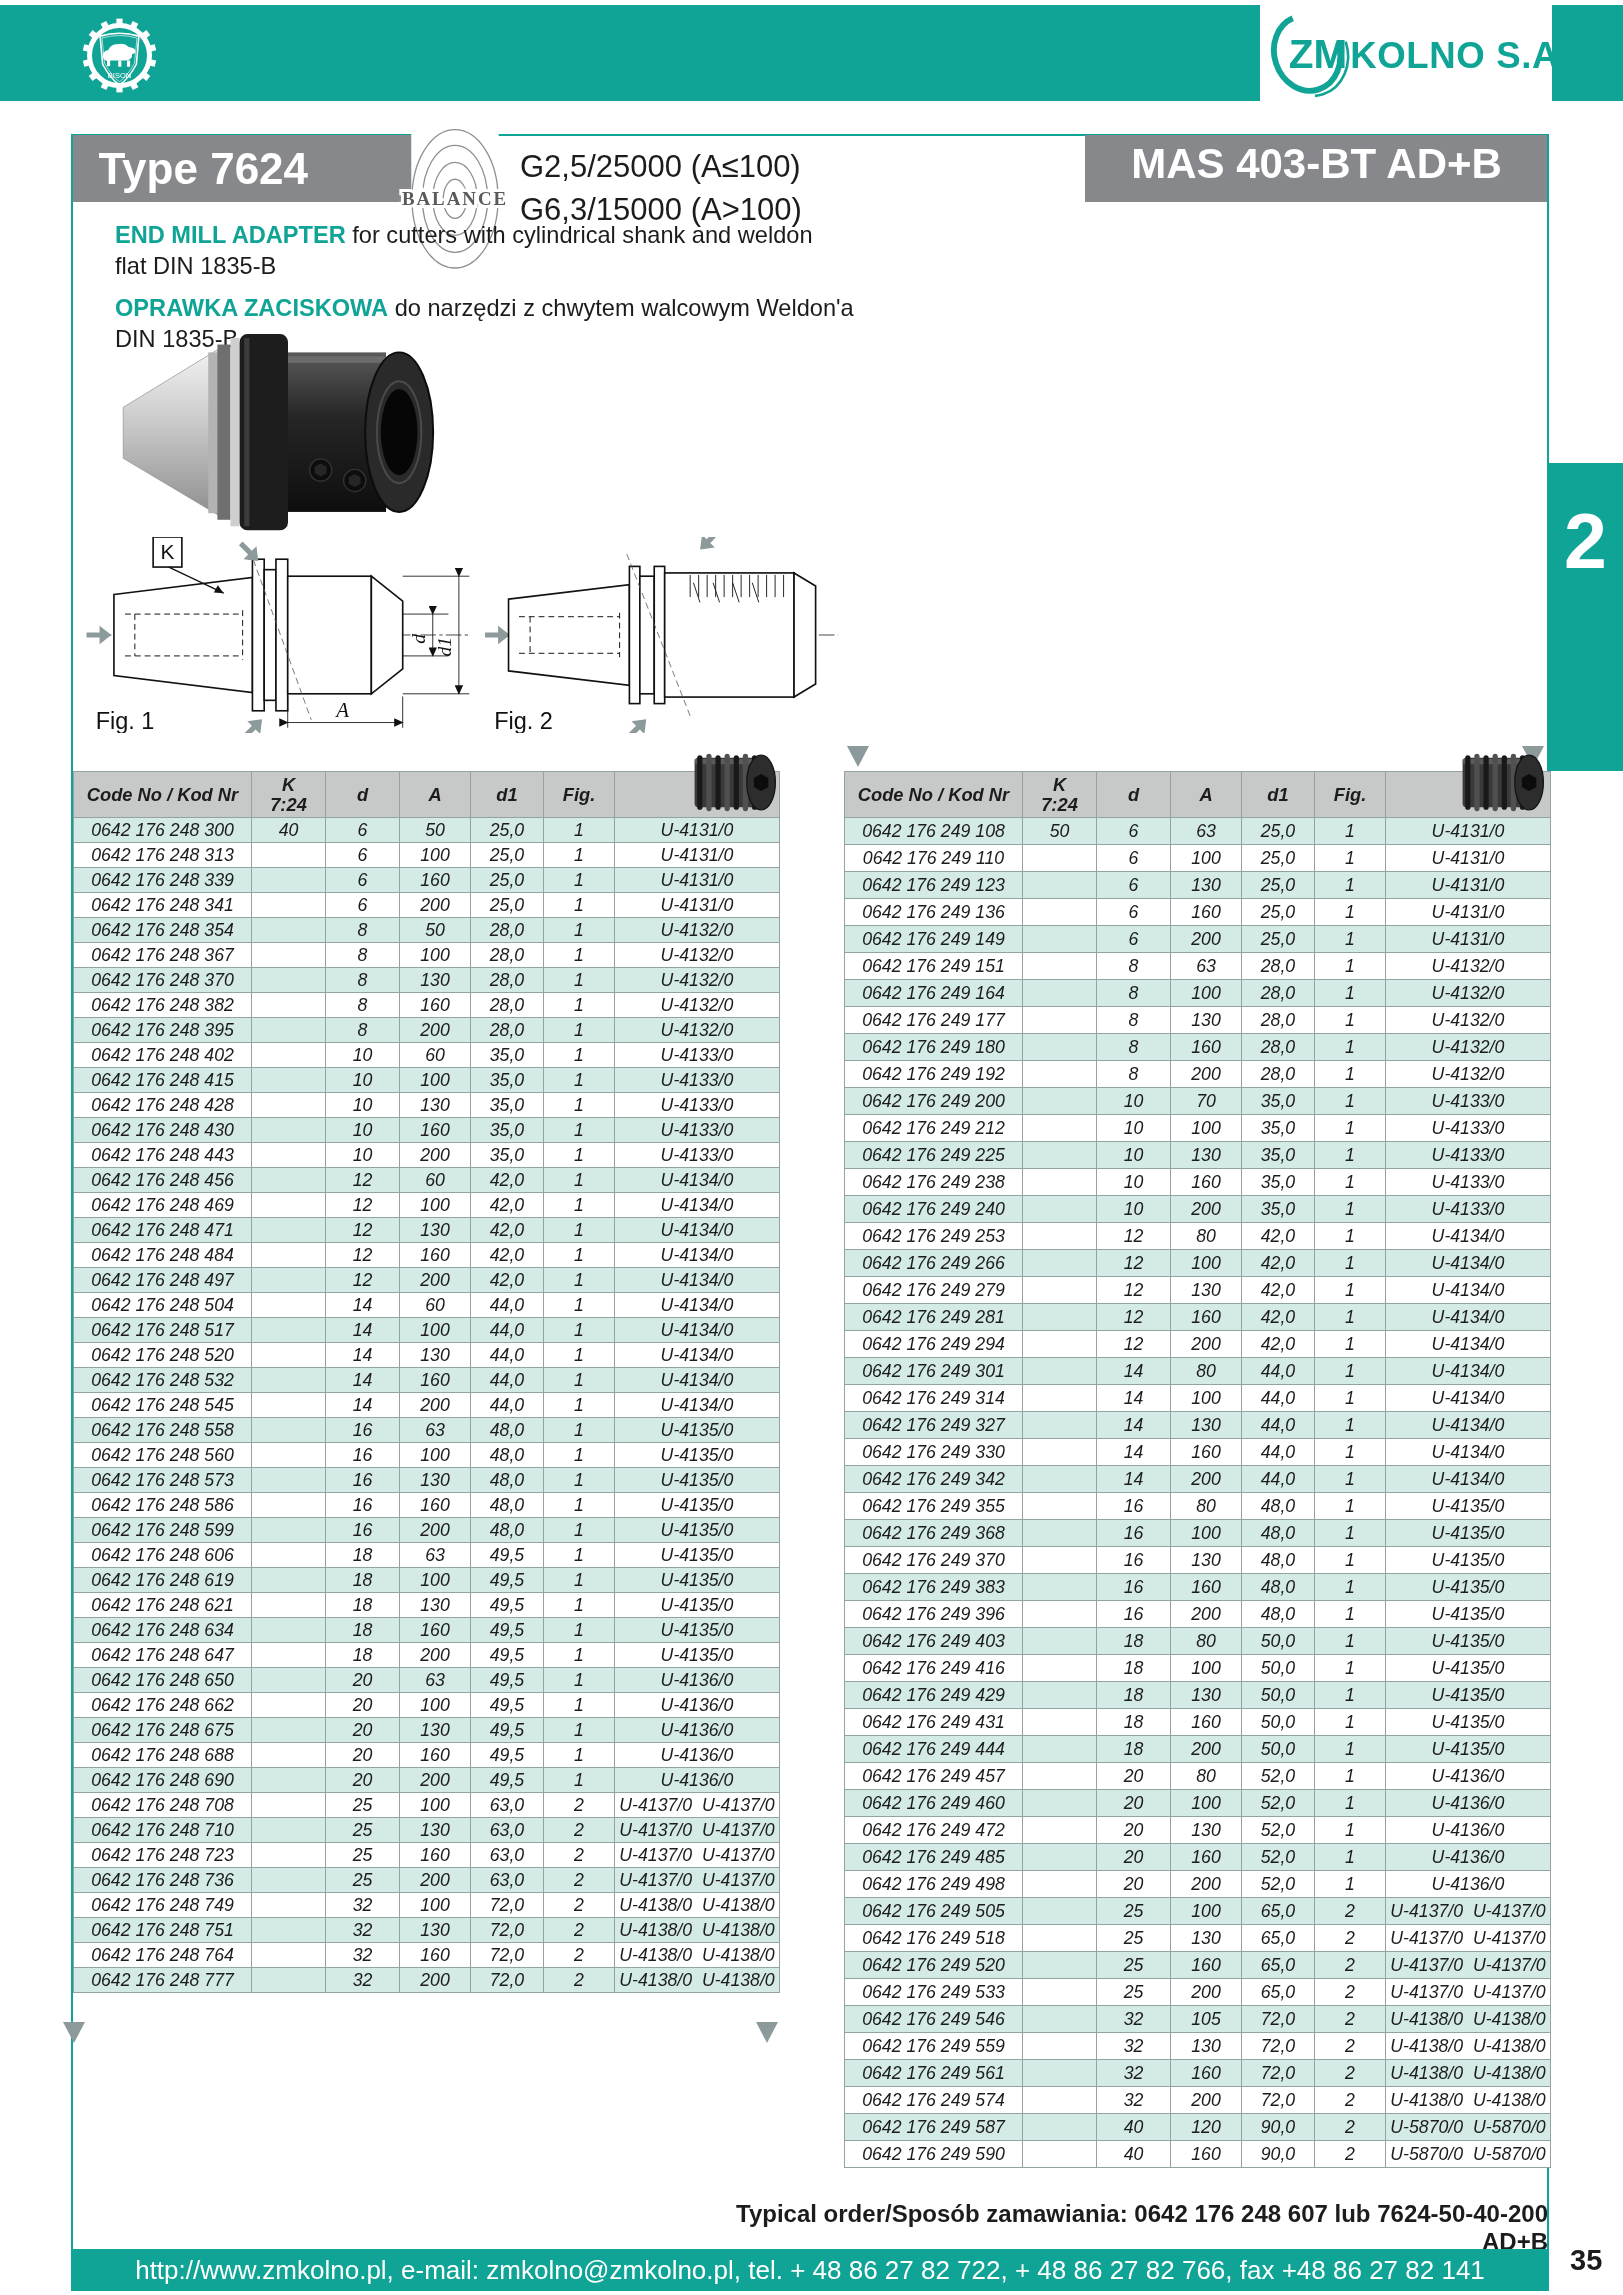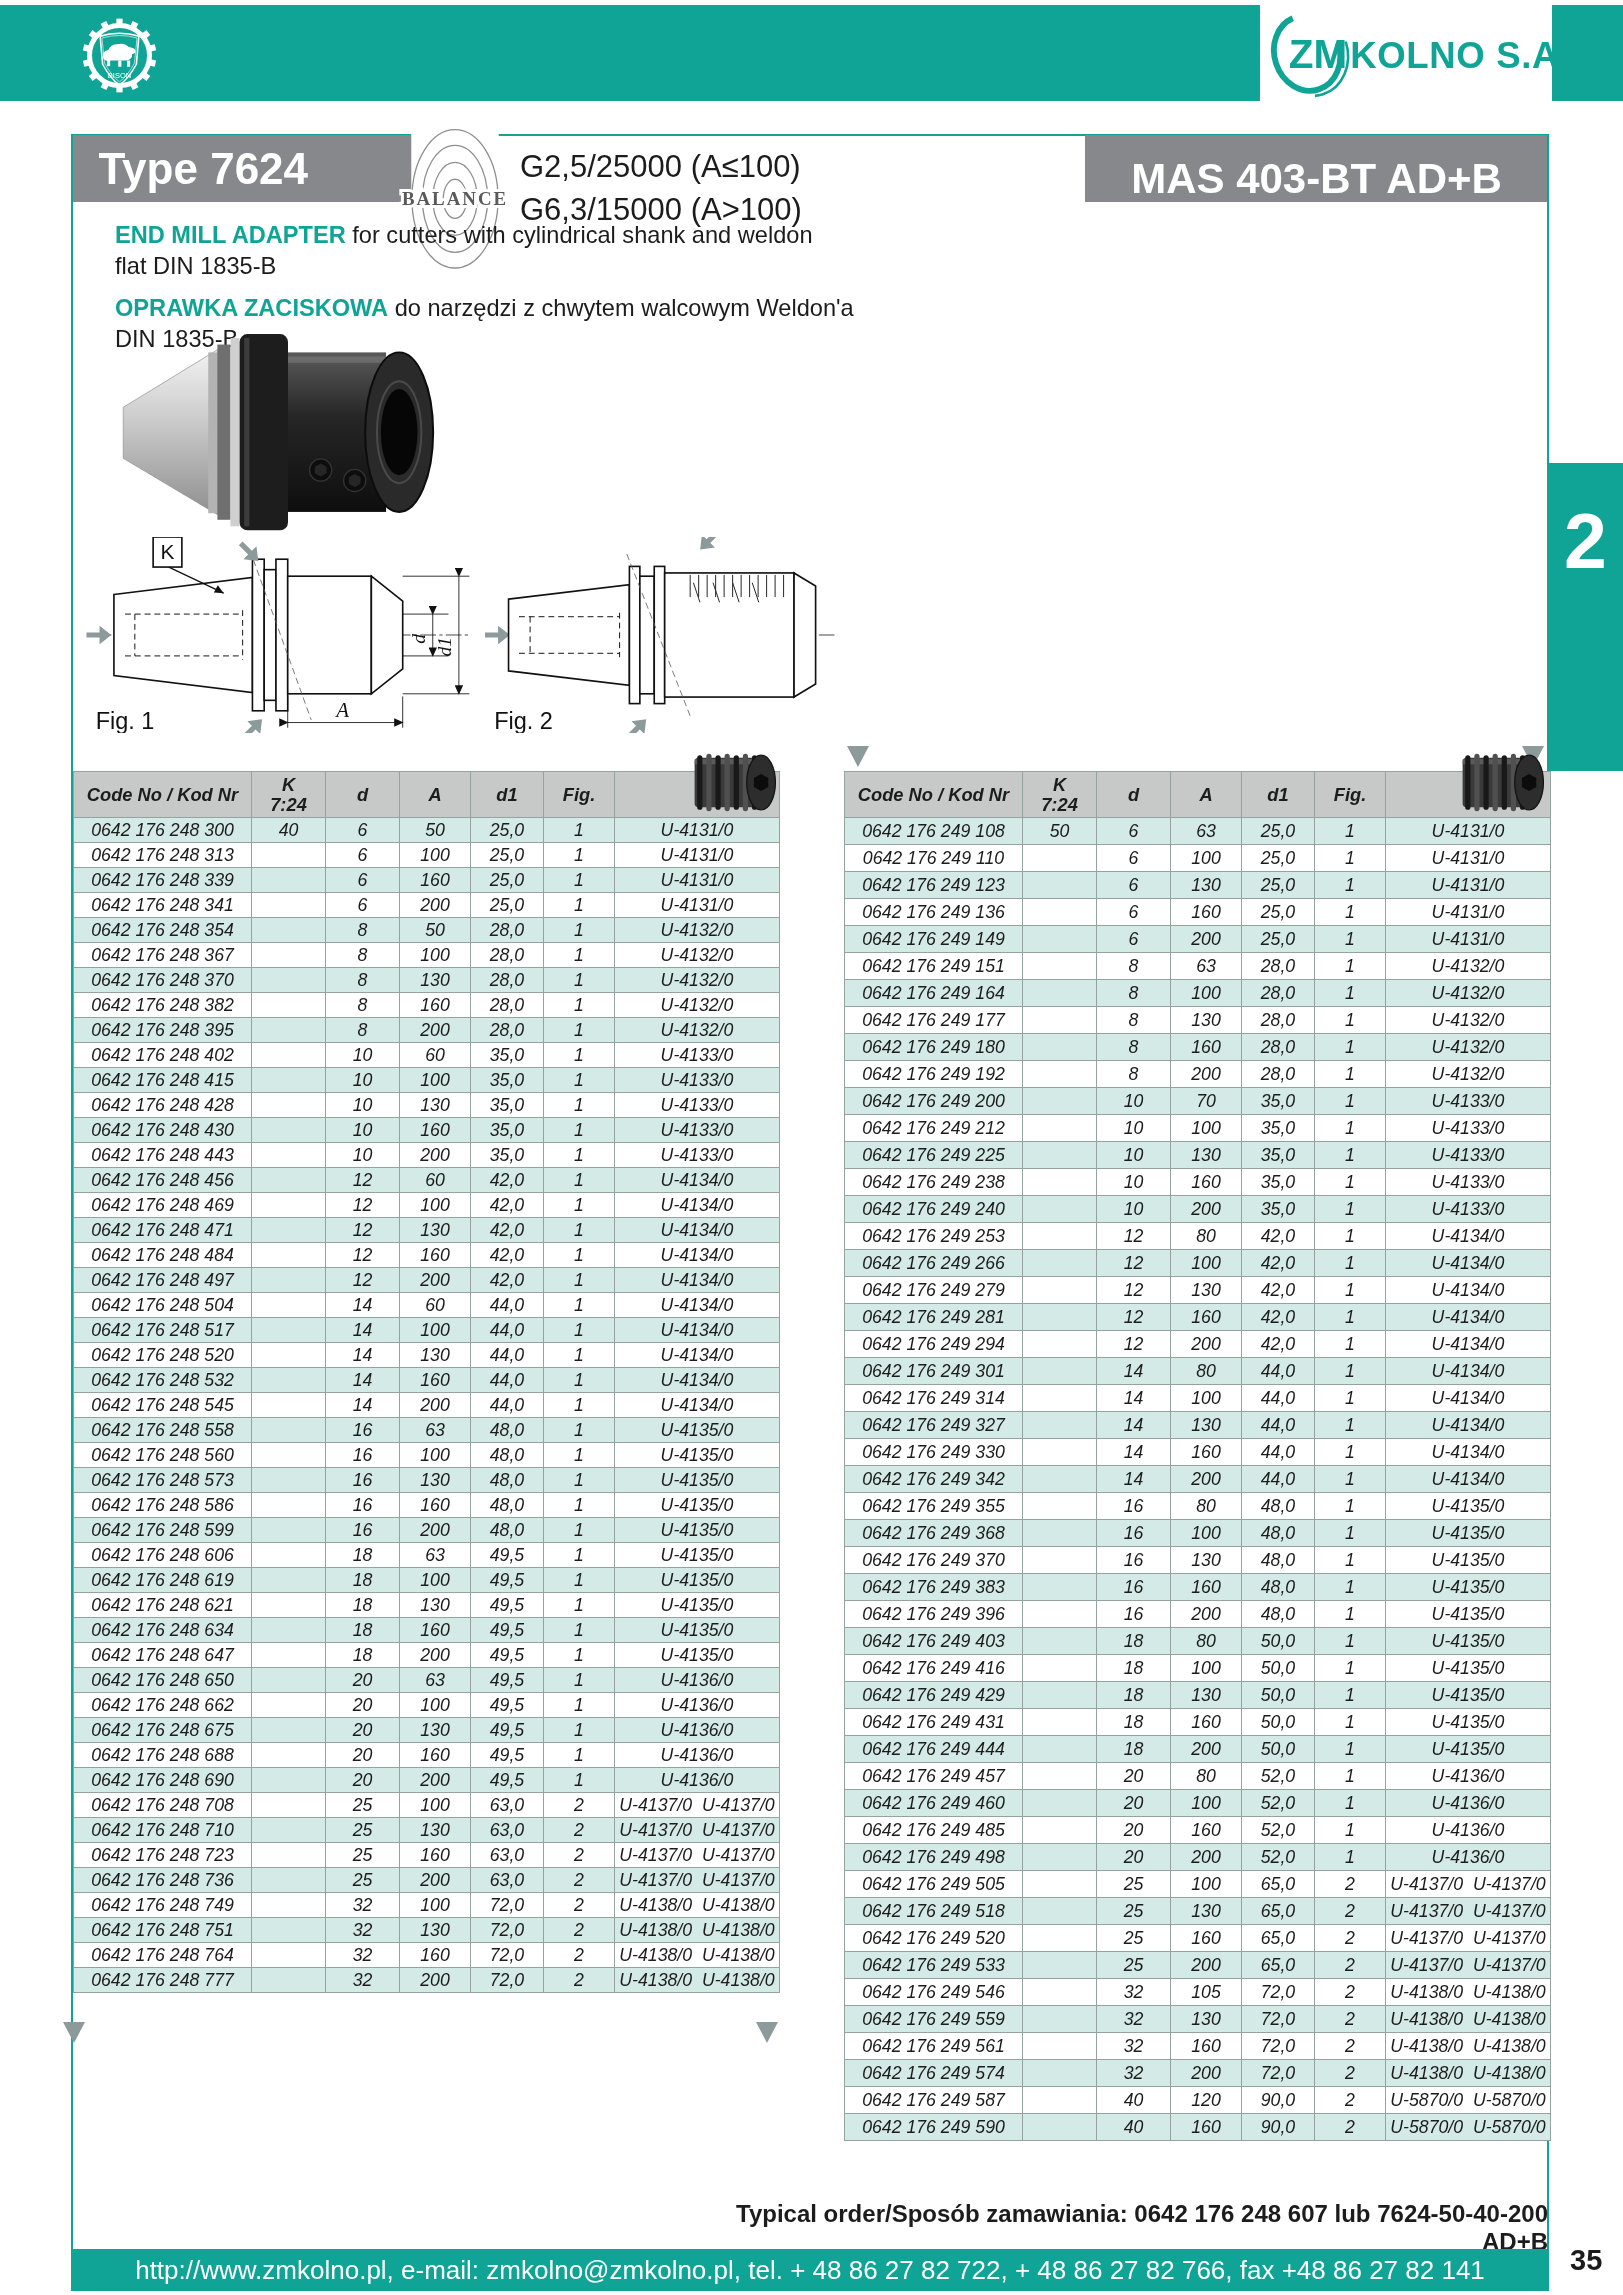--- a/index.html
+++ b/index.html
@@ -9,21 +9,21 @@
 
   
   .band{left:0;top:5.2px;width:1623px;height:96px;background:#0FA496;}
   .logo-box{left:1260px;top:5.2px;width:292px;height:96px;background:#fff;}
 
   
   .top-rule{left:71px;top:134px;width:1478px;height:2px;background:#0FA496;}
   .type-banner{left:71px;top:135px;width:395px;height:67px;background:#87888B;}
   .type-banner span{display:block;padding:9.2px 0 0 27.5px;font-size:44px;font-weight:bold;color:#fff;}
   .std-banner{left:1085px;top:135px;width:463px;height:67px;background:#87888B;text-align:center;}
-  .std-banner span{display:block;padding-top:20px;font-size:42px;font-weight:bold;color:#fff;}
+  .std-banner span{display:block;padding-top:5px;font-size:42px;font-weight:bold;color:#fff;}
   .balance{left:393px;top:128px;width:124px;height:141px;}
   .gspec{left:520px;top:145px;font-size:31px;line-height:43px;white-space:nowrap;}
 
   
   .vrule{width:2px;background:#0FA496;}
   .tab2{left:1547px;top:463px;width:77px;height:308px;background:#0FA496;text-align:center;}
   .tab2 span{display:block;padding-top:34px;font-size:77px;font-weight:bold;color:#fff;}
 
   
   .descr{left:115px;top:220px;width:877px;font-size:23.6px;line-height:31px;}
@@ -1085,20 +1085,29 @@
       <tr>
         <td>0642 176 249 460</td>
         <td></td>
         <td>20</td>
         <td>100</td>
         <td>52,0</td>
         <td>1</td>
         <td class="screwcol">U-4136/0</td>
       </tr>
       <tr>
+        <td>0642 176 249 472</td>
+        <td></td>
+        <td>20</td>
+        <td>130</td>
+        <td>52,0</td>
+        <td>1</td>
+        <td class="screwcol">U-4136/0</td>
+      </tr>
+      <tr>
         <td>0642 176 249 485</td>
         <td></td>
         <td>20</td>
         <td>160</td>
         <td>52,0</td>
         <td>1</td>
         <td class="screwcol">U-4136/0</td>
       </tr>
       <tr>
         <td>0642 176 249 498</td>

